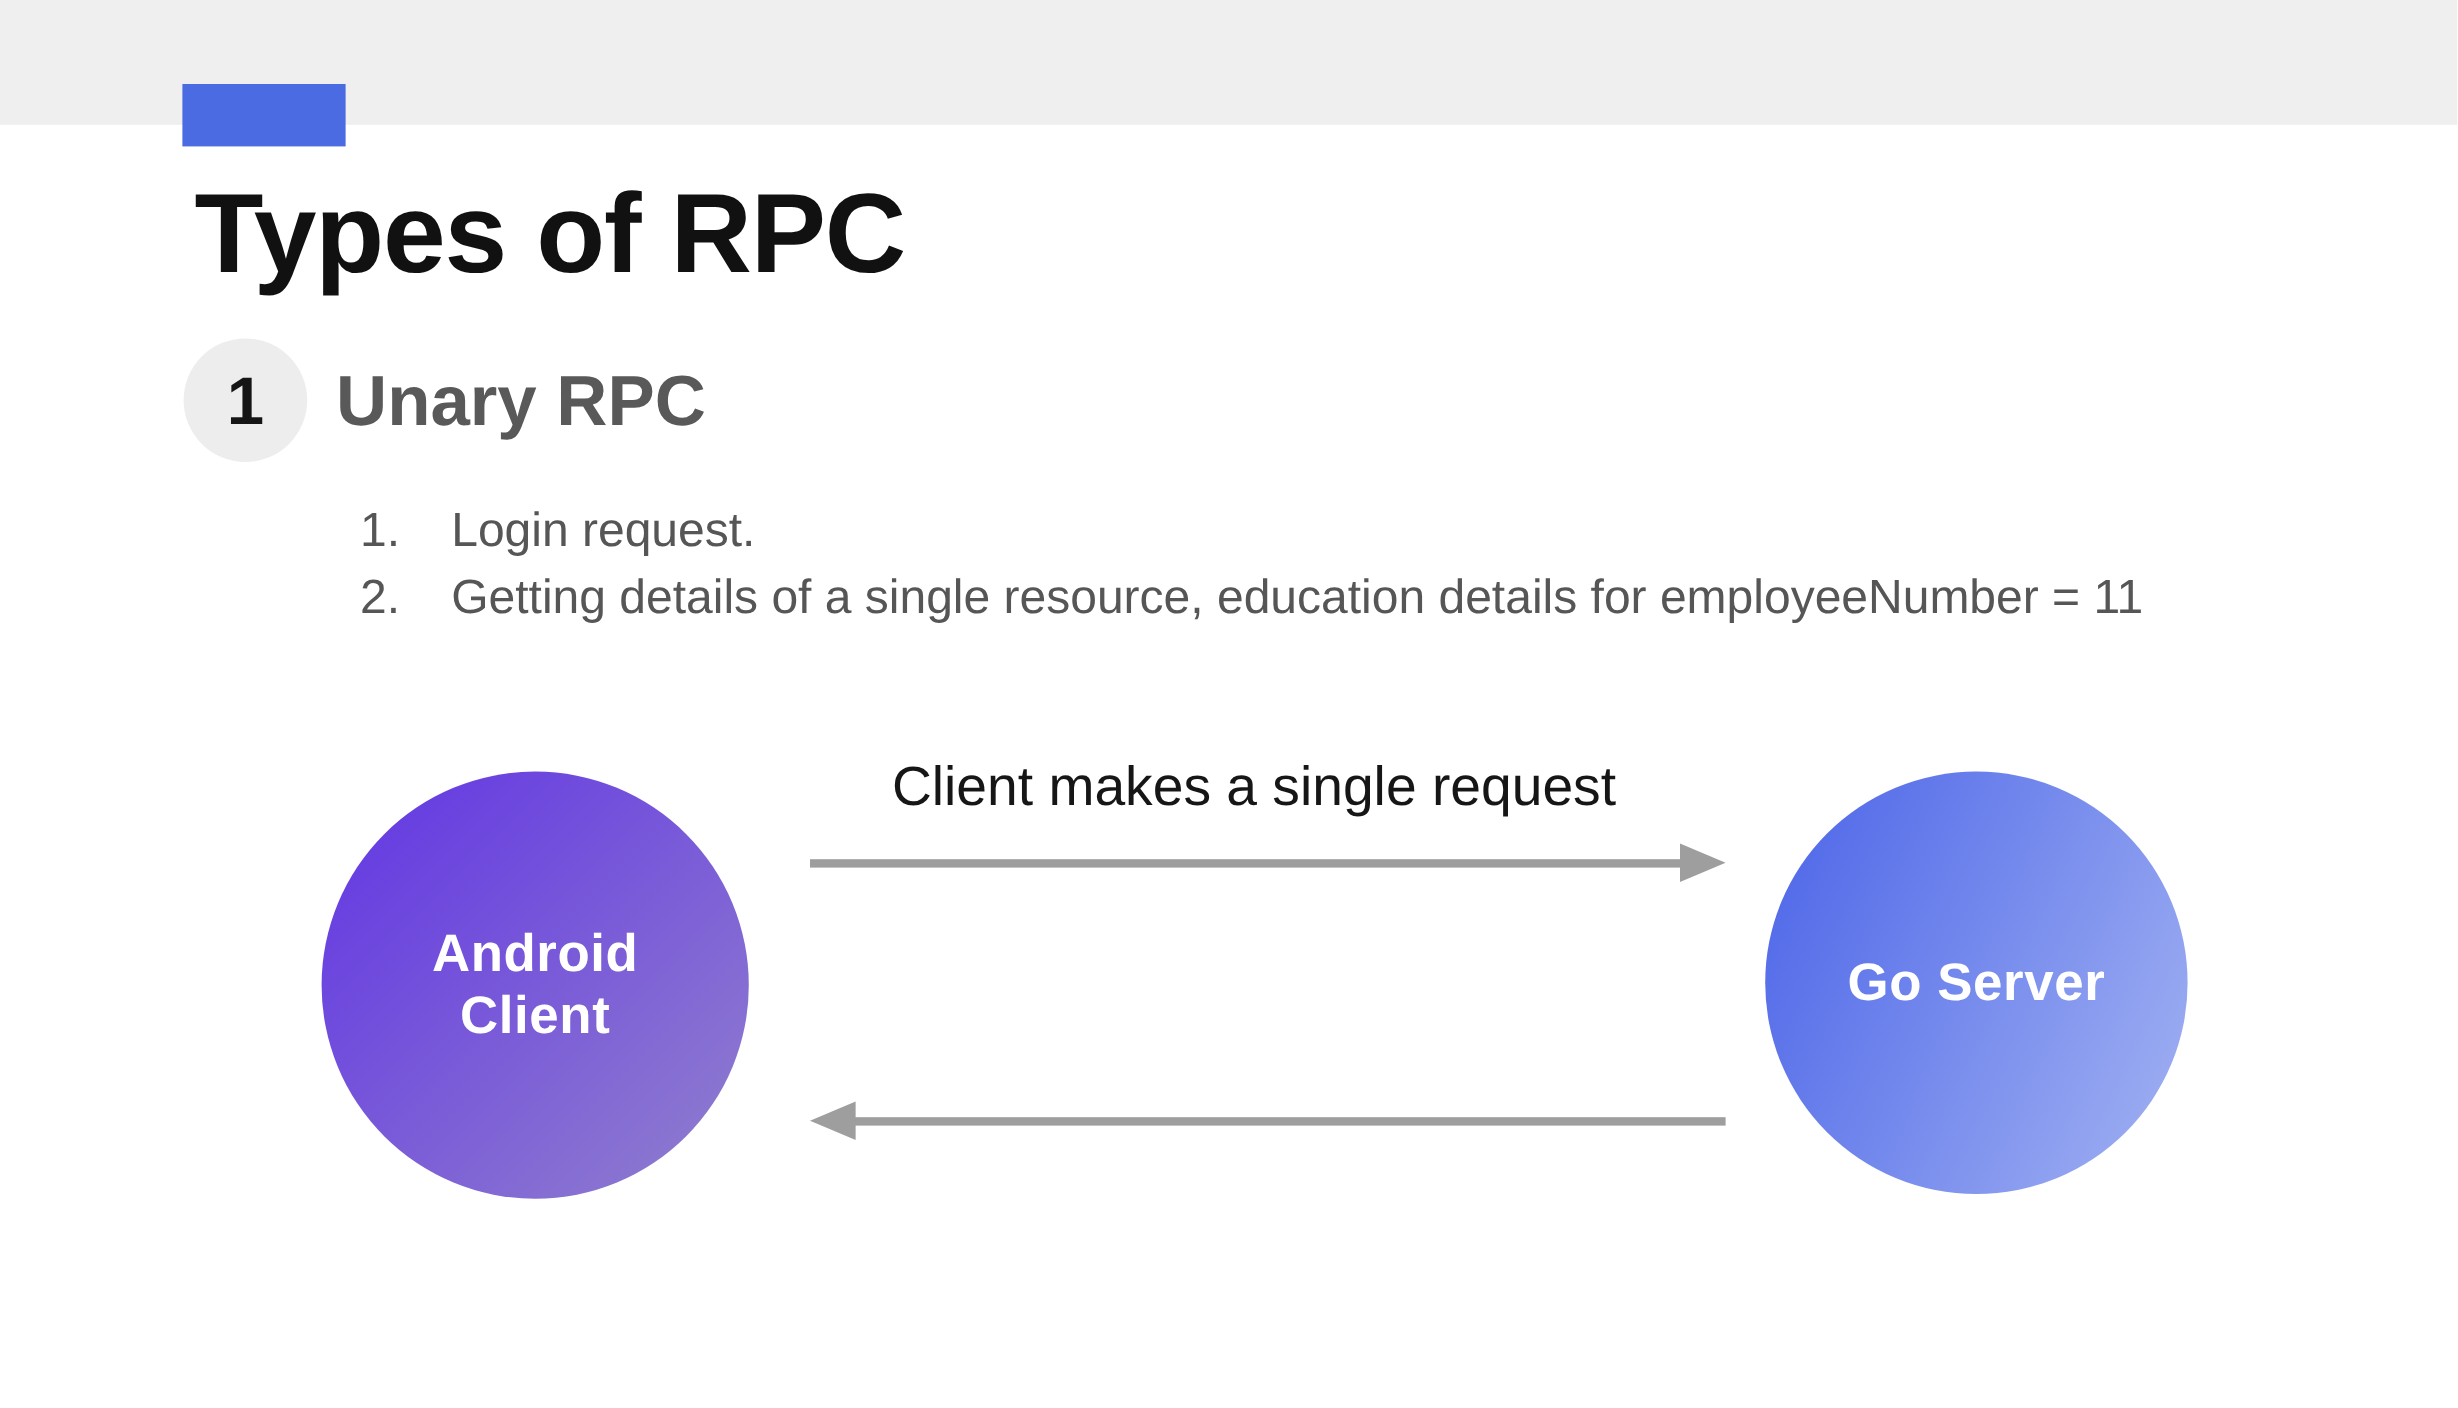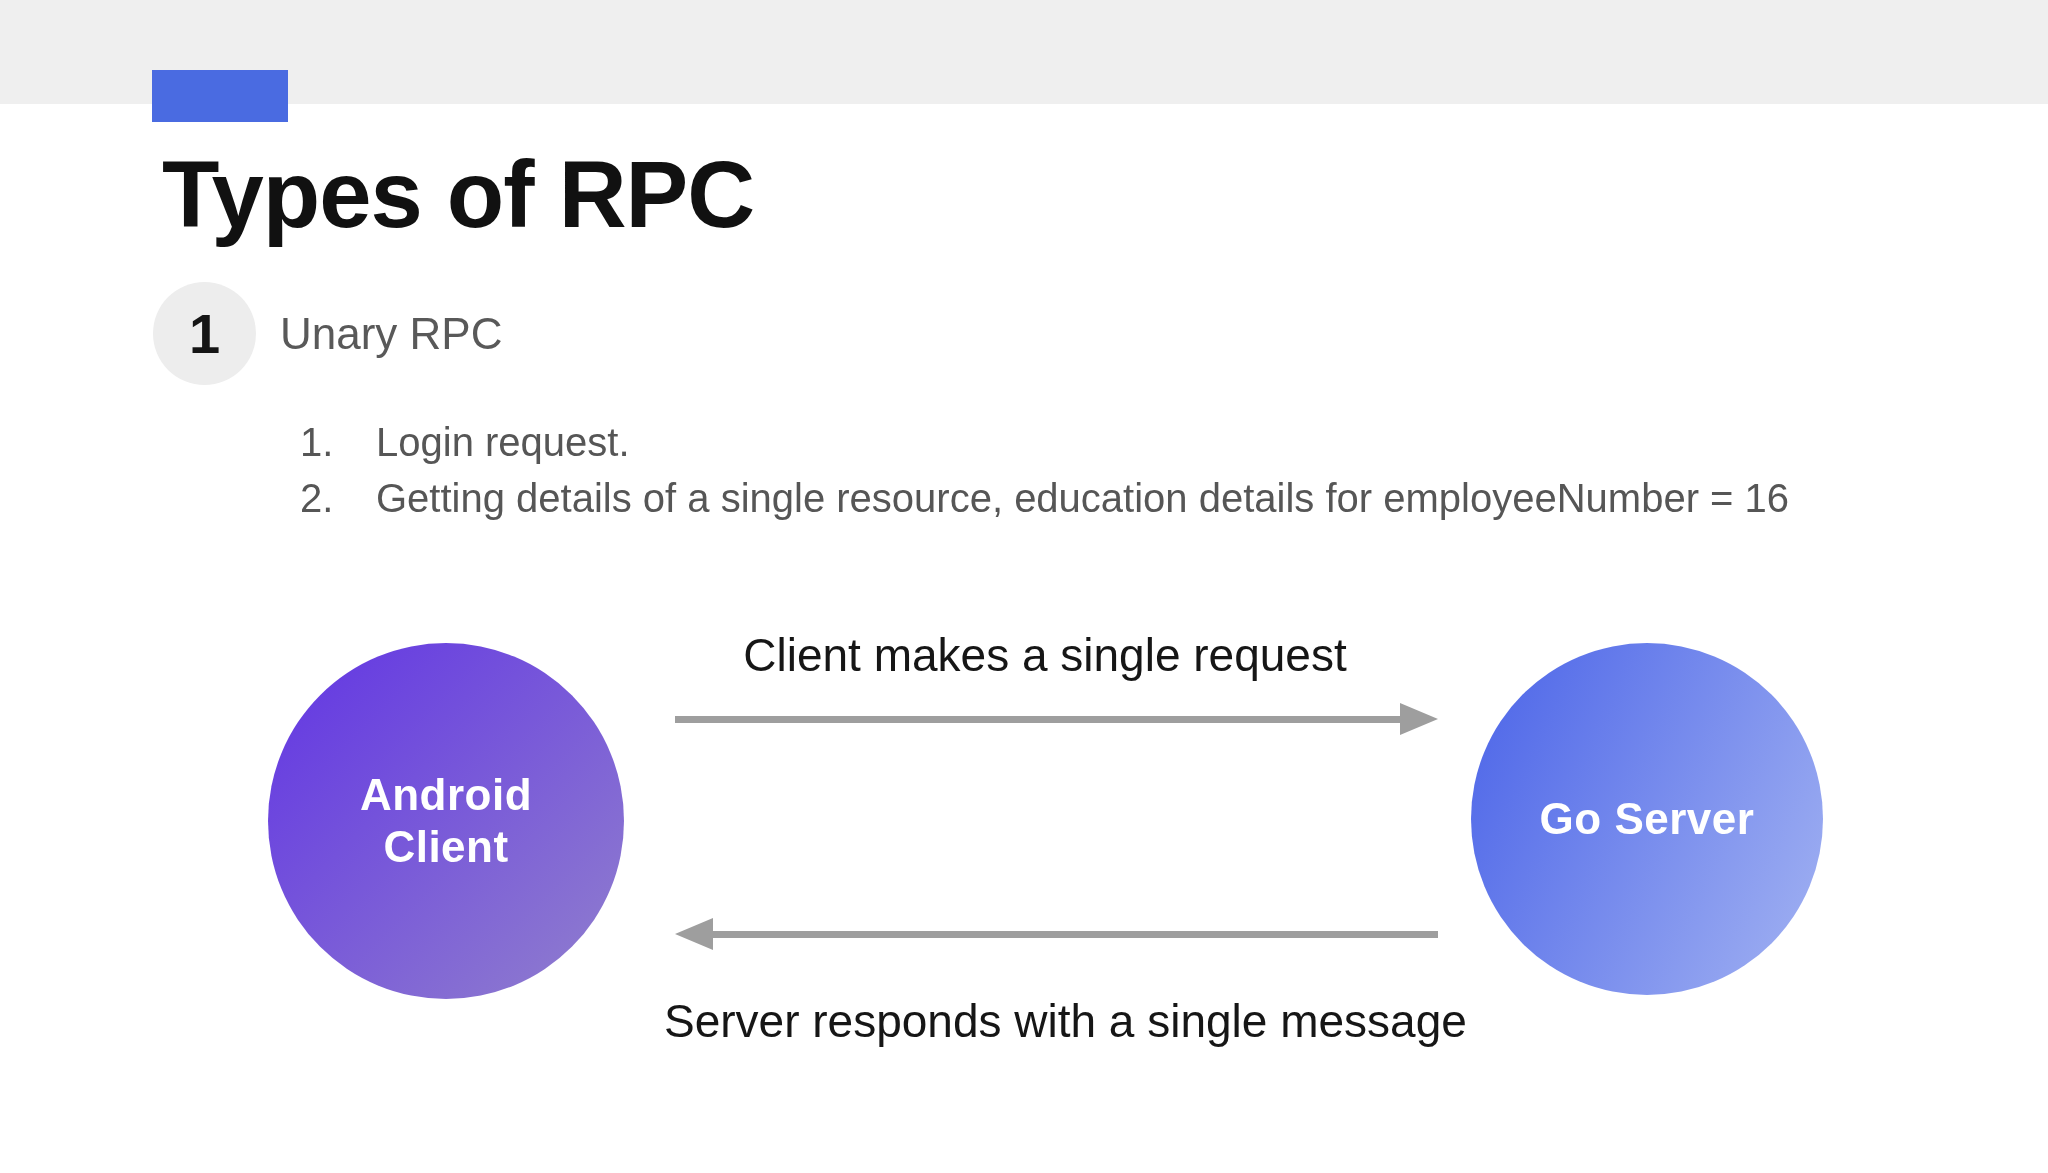--- a/index.html
+++ b/index.html
@@ -58,22 +58,22 @@
     align-items: center;
     justify-content: center;
     flex: 0 0 auto;
   }
   .step-badge-number {
     font-size: 56px;
     font-weight: 700;
     color: #151515;
   }
   .section-heading {
-    font-size: 44px;
-    font-weight: 400;
+    font-size: 59px;
+    font-weight: 700;
     color: var(--heading-gray, #595959);
     white-space: nowrap;
   }
 
   
   .ordered-list {
     position: absolute;
     left: 300px; top: 420px;
     display: flex;
     flex-direction: column;
@@ -175,21 +175,21 @@
     <div class="section-heading">Unary RPC</div>
   </div>
 
   <div class="ordered-list">
     <div class="list-item">
       <span class="list-marker">1.</span>
       <span class="list-text">Login request.</span>
     </div>
     <div class="list-item">
       <span class="list-marker">2.</span>
-      <span class="list-text">Getting details of a single resource, education details for employeeNumber = 16</span>
+      <span class="list-text">Getting details of a single resource, education details for employeeNumber = 11</span>
     </div>
   </div>
 
   <div class="node-circle server-circle">
     <div class="node-label">Go Server</div>
   </div>
 
   <div class="node-circle client-circle">
     <div class="node-label">
       <div>Android</div>
@@ -202,15 +202,14 @@
   <div class="arrow request-arrow">
     <div class="arrow-shaft"></div>
     <div class="arrow-head"></div>
   </div>
 
   <div class="arrow response-arrow">
     <div class="arrow-shaft"></div>
     <div class="arrow-head"></div>
   </div>
 
-  <div class="edge-label response-label">Server responds with a single message</div>
 
 </div>
 
 </body></html>

